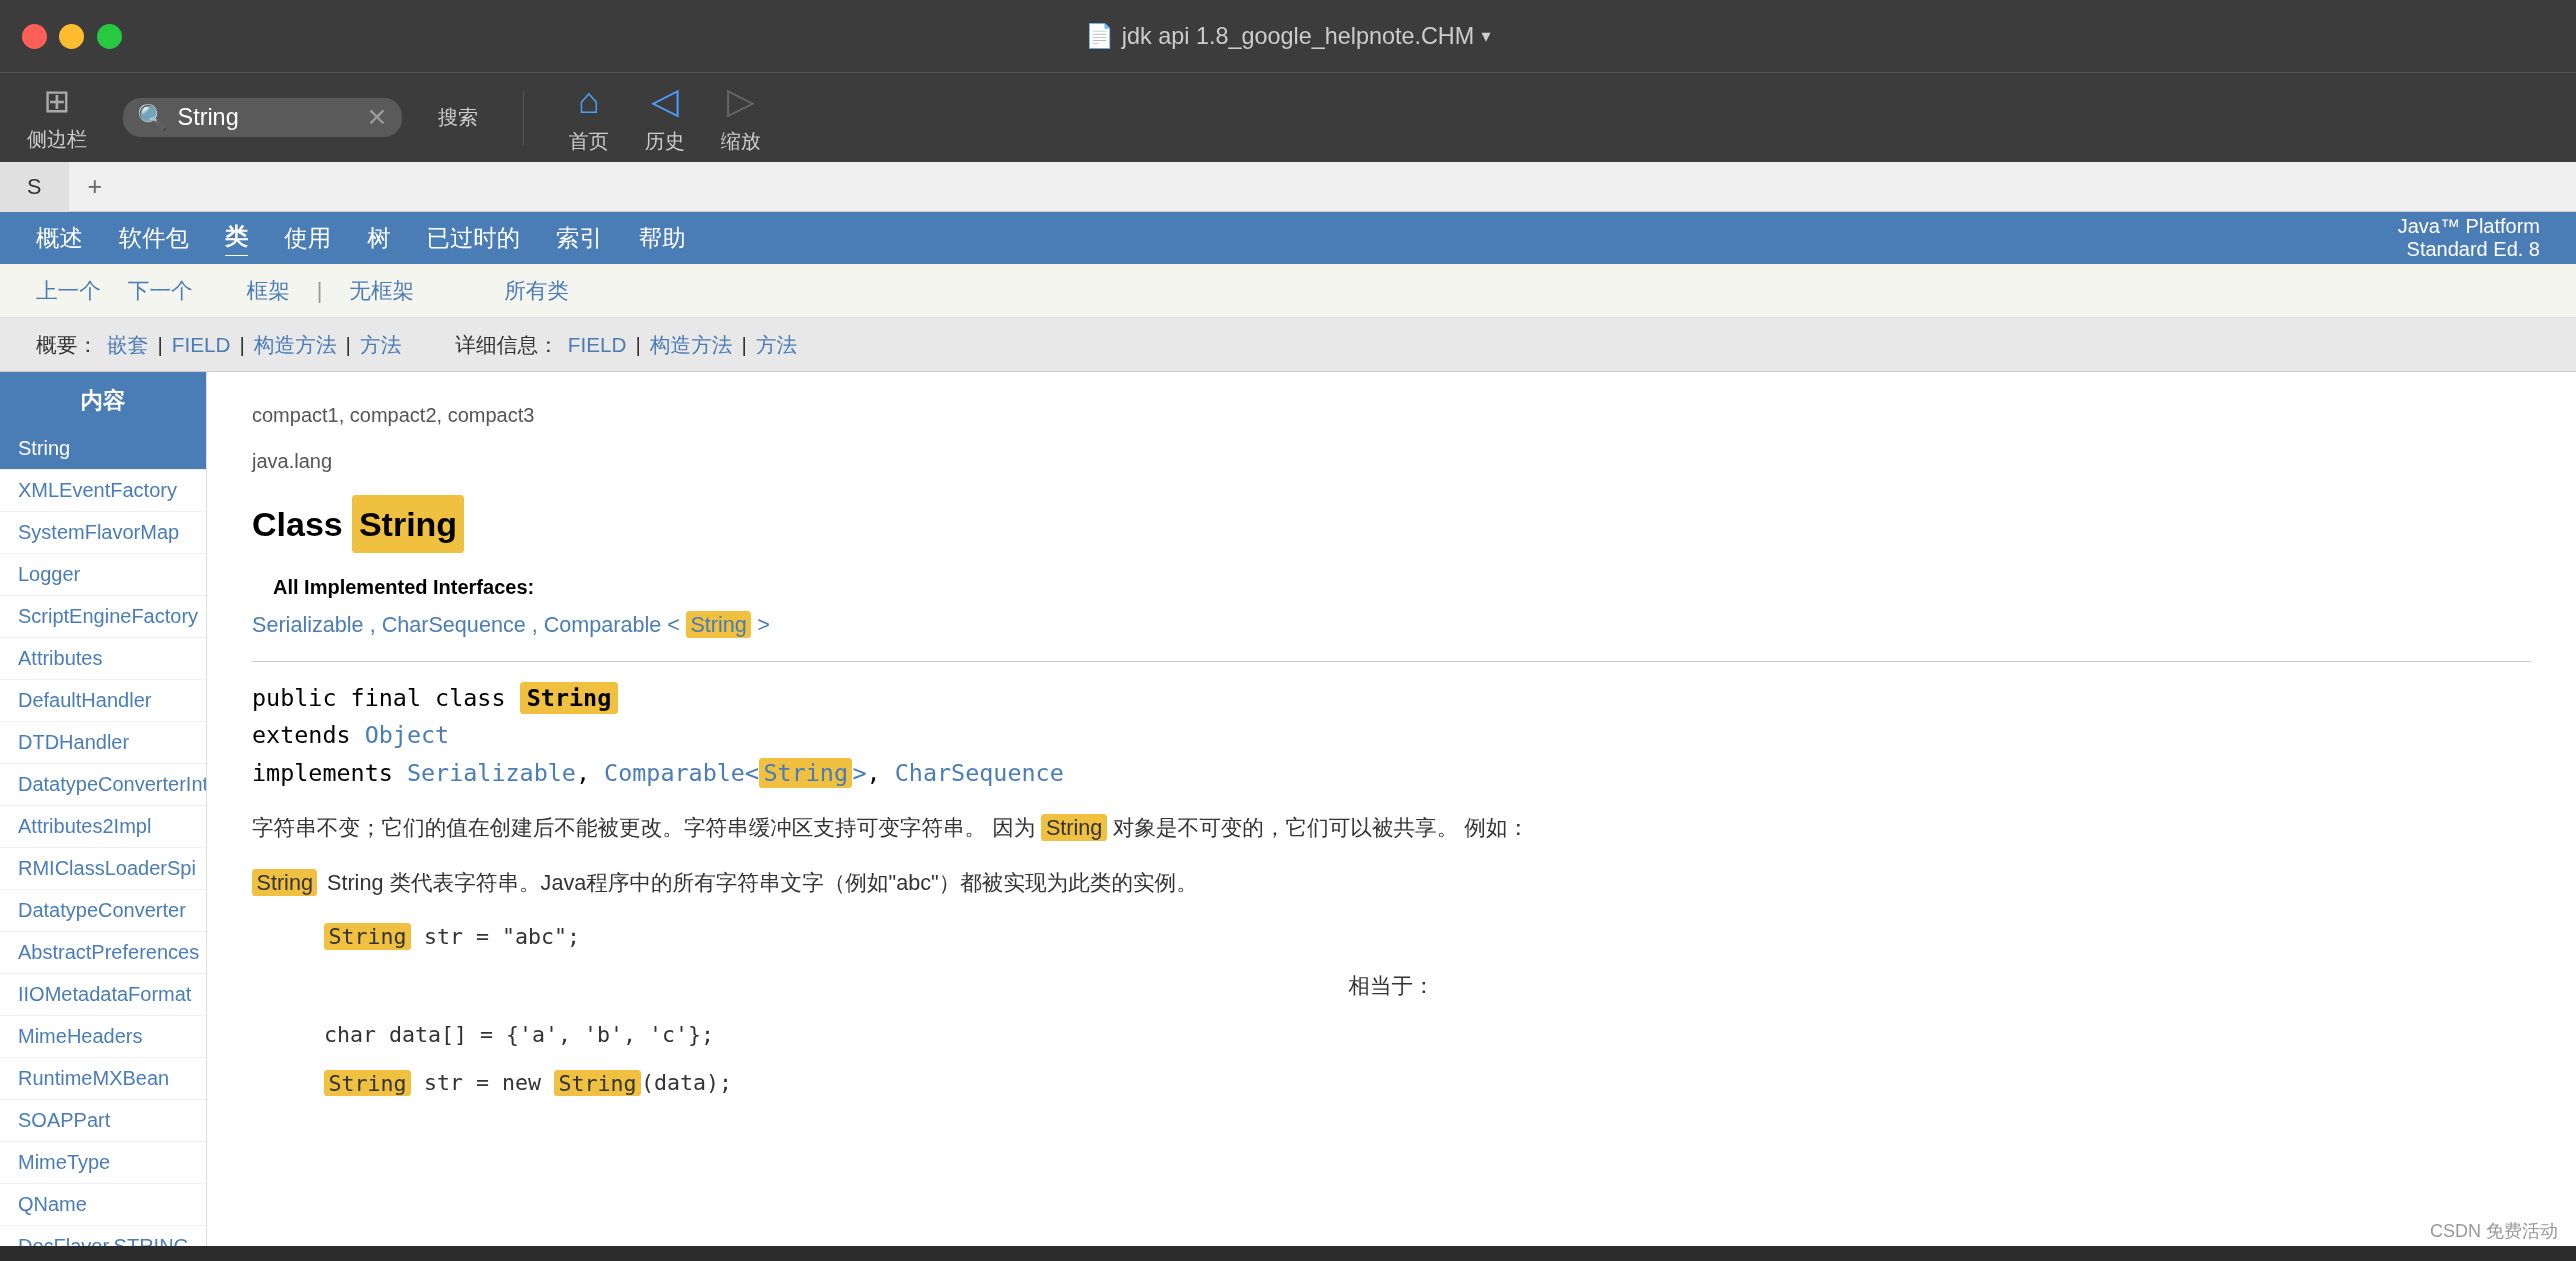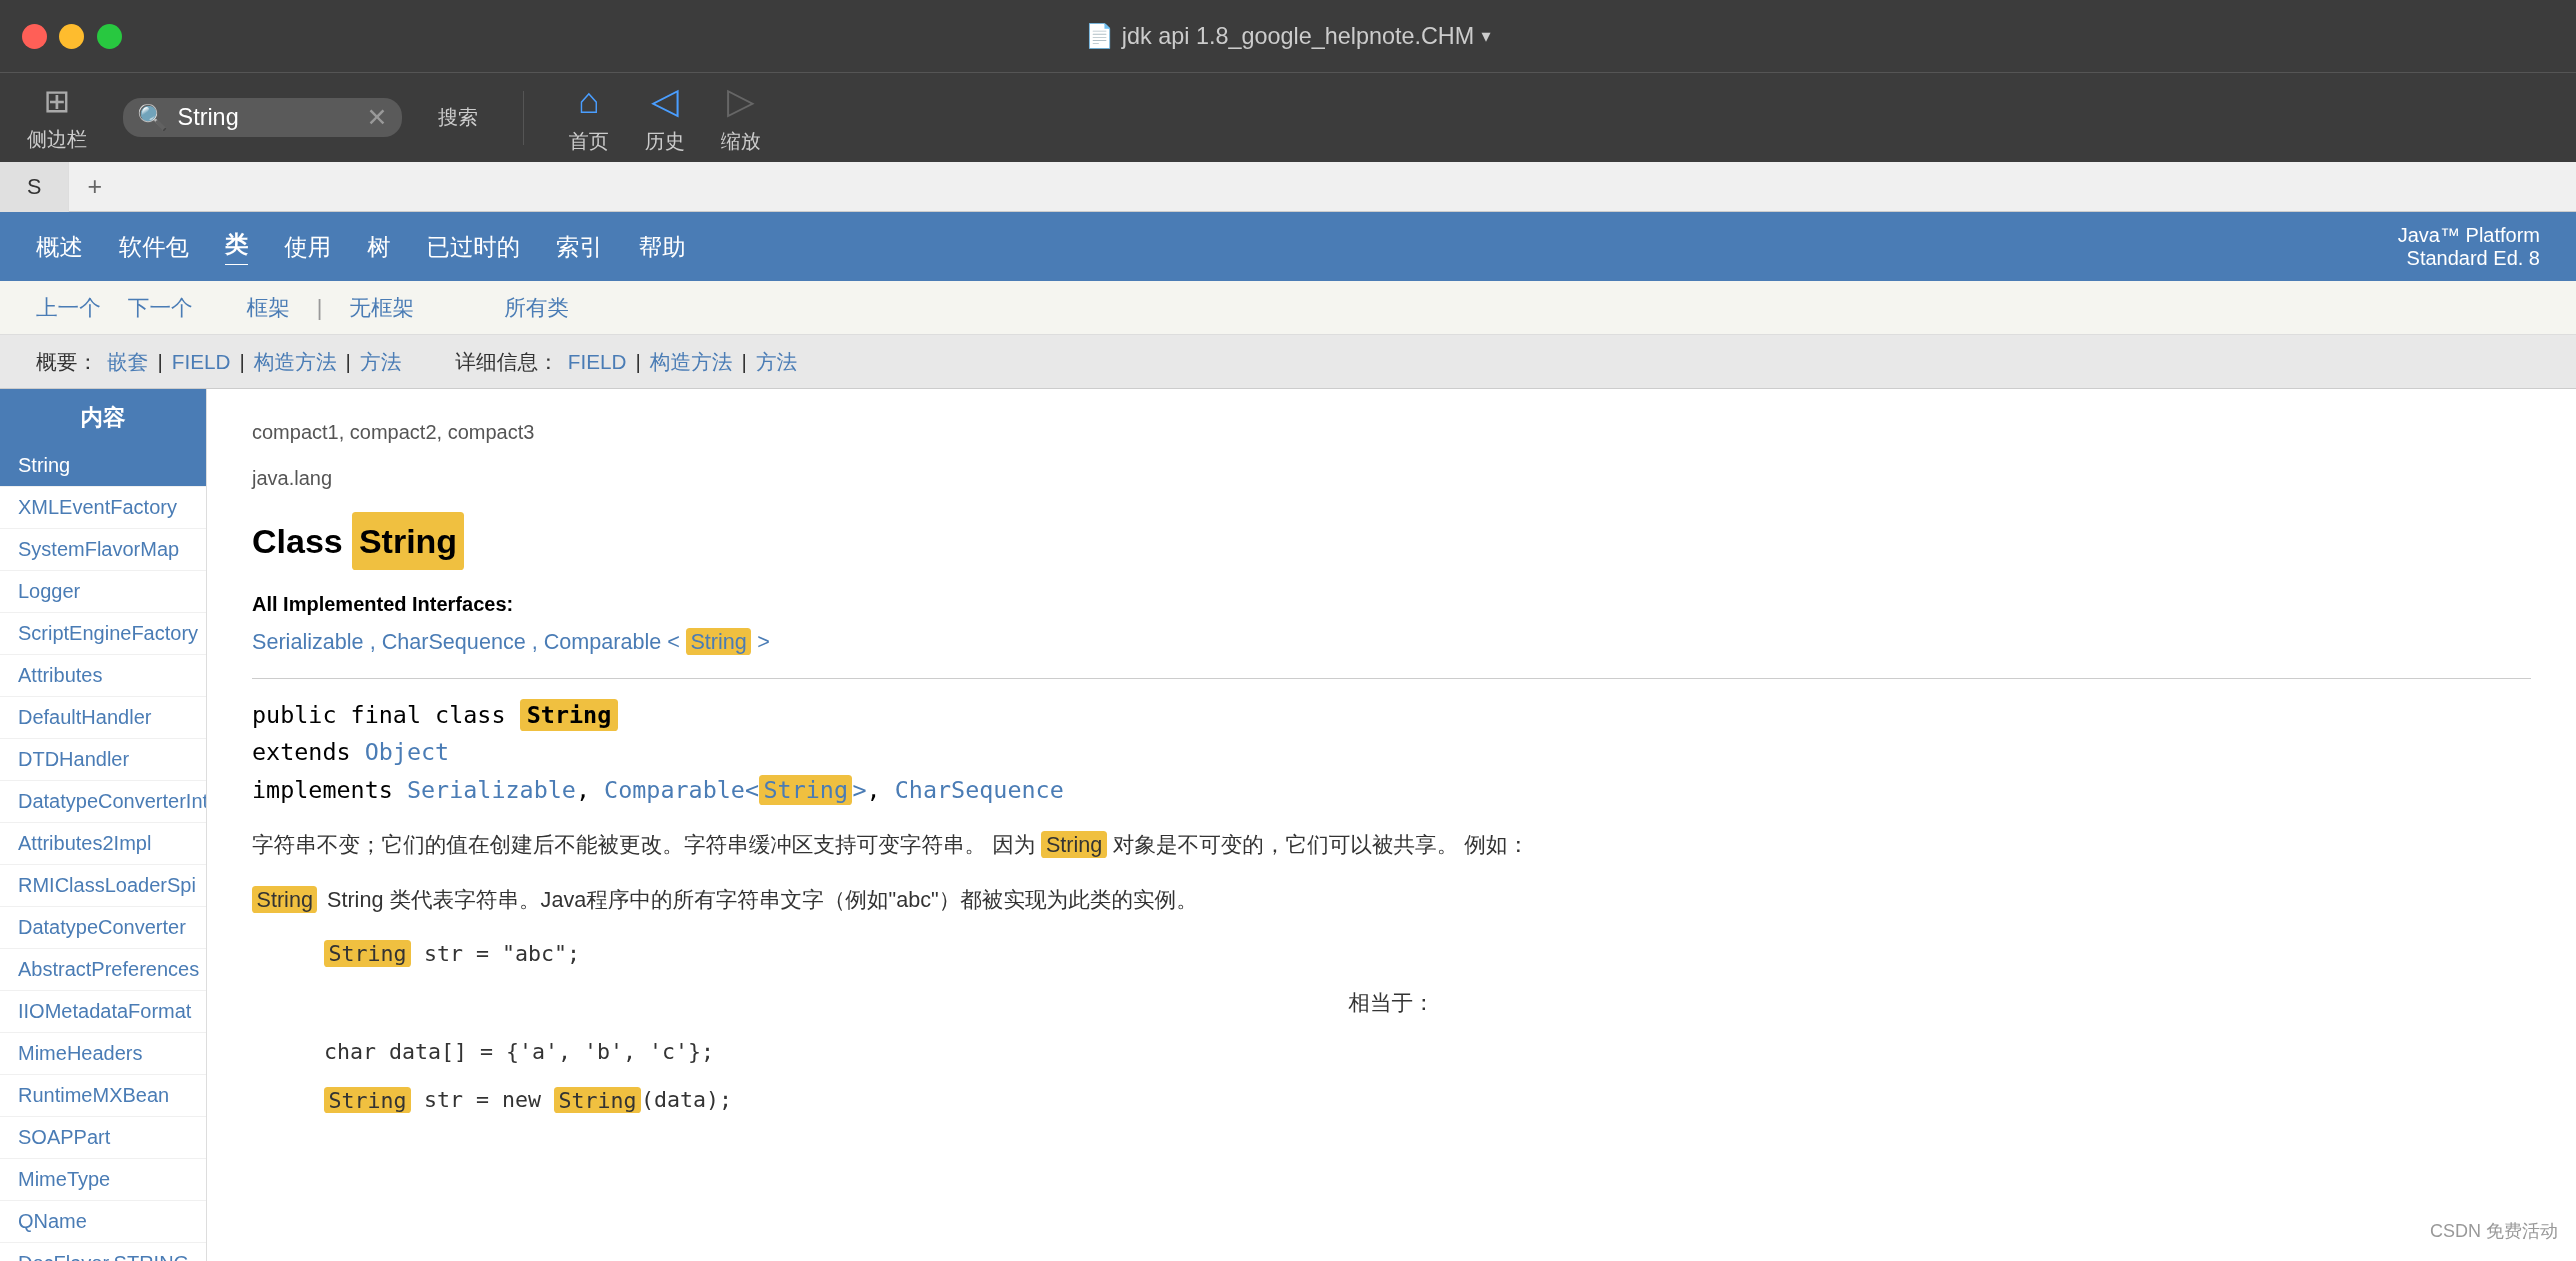--- a/index.html
+++ b/index.html
@@ -105,21 +105,21 @@
       color: #333;
       cursor: pointer;
       border-right: 0.9px solid #ddd;
       background: #e0e0e0;
     }
     .tab-add { padding: 0 18px; font-size: 25px; color: #666; cursor: pointer; }
 
     
     #nav-bar {
       background: #4a7cb5;
-      height: 69px;
+      height: 52px;
       display: flex;
       align-items: center;
       padding: 0 36px;
       gap: 36px;
     }
     .nav-link {
       color: #fff;
       font-size: 23.4px;
       cursor: pointer;
       text-decoration: none;
@@ -209,21 +209,21 @@
     .highlight-box-sm {
       background: #f0c040;
       border-radius: 3.6px;
       padding: 0.9px 4.5px;
       font-weight: normal;
     }
     .blue-link { color: #4a7cb5; text-decoration: none; cursor: pointer; }
     .class-hierarchy { margin-bottom: 18px; font-size: 21.6px; }
     .class-hierarchy .indent { margin-left: 45px; }
     .interfaces-section { margin-bottom: 18px; }
-    .interfaces-label { font-weight: bold; font-size: 20px; margin-bottom: 5.4px; }
+    .interfaces-label { font-weight: bold; font-size: 20px; margin-bottom: 5.4px; margin-left: 21px; }
     .interfaces-list { color: #4a7cb5; font-size: 21.6px; }
     hr.section-divider { border: none; border-top: 0.9px solid #ccc; margin: 18px 0; }
     .class-decl { font-family: monospace; font-size: 23.4px; margin-bottom: 18px; }
     .class-desc { font-size: 21.6px; color: #333; margin-bottom: 18px; line-height: 1.7; }
     .code-block { font-family: monospace; font-size: 21.6px; margin: 14.4px 0 14.4px 72px; color: #333; }
     .section-label { font-size: 21.6px; color: #333; margin-bottom: 9px; text-align: center; }
 
     
     #watermark {
       position: fixed;

